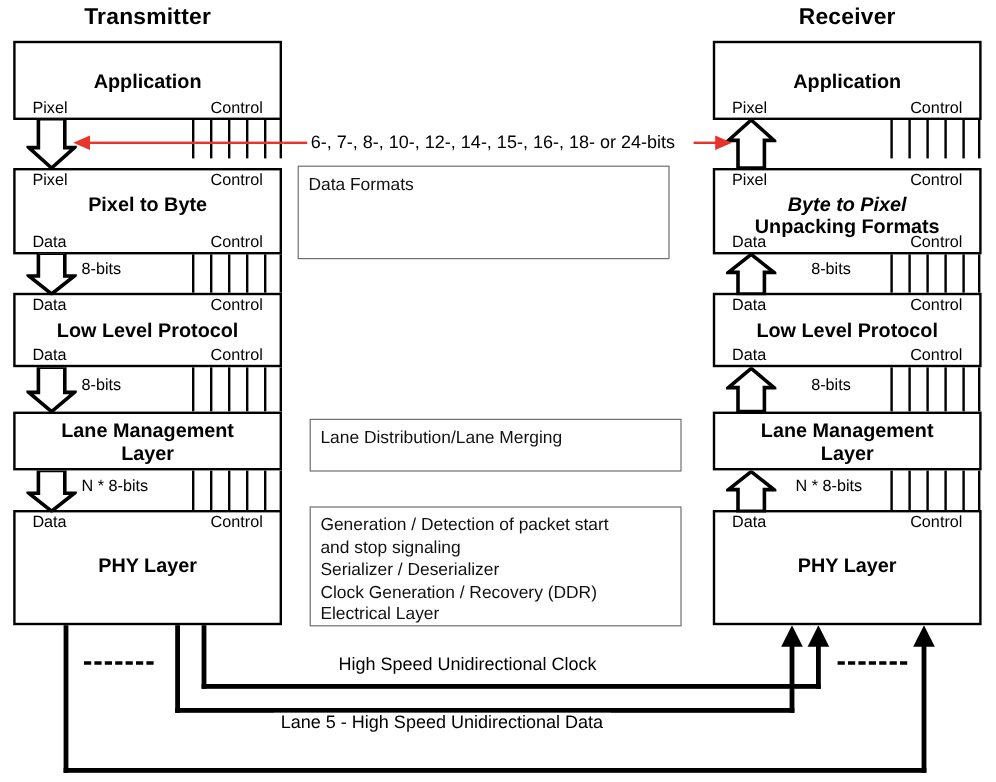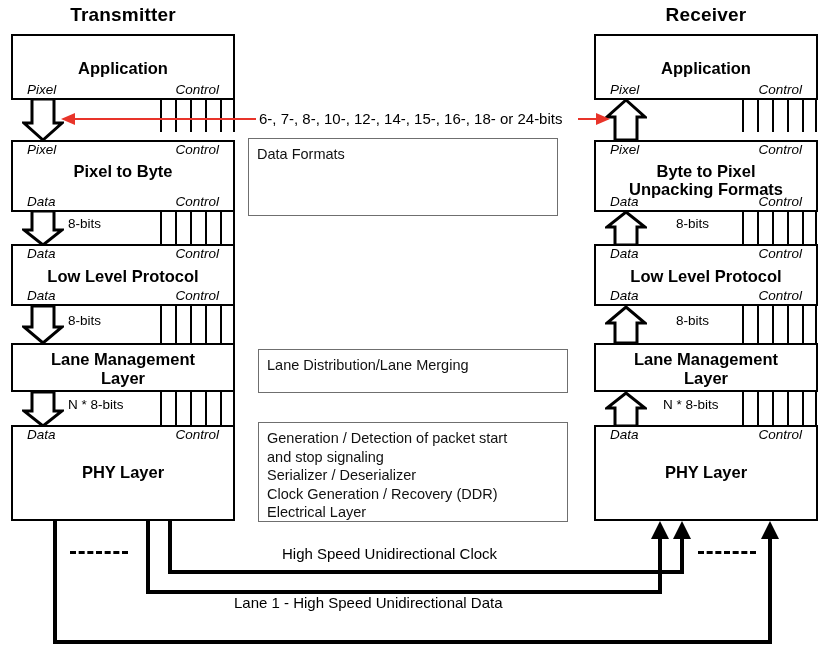--- a/index.html
+++ b/index.html
@@ -39,21 +39,20 @@
     font-weight: bold;
     font-size: 16.5px;
     color: #000;
     line-height: 19px;
   }
   .port {
     position: absolute;
     font-size: 13.5px;
     color: #000;
     white-space: nowrap;
-    font-style: italic;
   }
 
   
   .descbox {
     border: 1.6px solid #6f6f6f;
     background: #fff;
     padding: 6px 0 0 8px;
   }
   .descbox .line {
     font-size: 14.5px;
@@ -202,21 +201,21 @@
     <div class="port" style="right:14px; top:0px;">Control</div>
   </div>
 
   <div class="abs stackbox" style="left:594px; top:34px; width:224px; height:66px;">
     <div class="title" style="top:23px;">Application</div>
     <div class="port" style="left:14px; bottom:1px;">Pixel</div>
     <div class="port" style="right:14px; bottom:1px;">Control</div>
   </div>
 
   <div class="abs stackbox" style="left:594px; top:140px; width:224px; height:72px;">
-    <div class="title" style="top:20px;">Byte to Pixel</div>
+    <div class="title" style="top:20px;font-style:italic;">Byte to Pixel</div>
     <div class="title" style="top:38px;">Unpacking Formats</div>
     <div class="port" style="left:14px; top:0px;">Pixel</div>
     <div class="port" style="right:14px; top:0px;">Control</div>
     <div class="port" style="left:14px; bottom:1px;">Data</div>
     <div class="port" style="right:14px; bottom:1px;">Control</div>
   </div>
 
   <div class="abs stackbox" style="left:594px; top:244px; width:224px; height:62px;">
     <div class="title" style="top:21px;">Low Level Protocol</div>
     <div class="port" style="left:14px; top:0px;">Data</div>
@@ -342,15 +341,15 @@
   <div class="uparrow" style="left:760px; top:521px;">
     <svg width="20" height="20" viewBox="0 0 20 20">
         <path d="M10 0 L19 18 L1 18 Z" fill="#000000"></path>
       </svg>
   </div>
 
   <div class="dashline" style="left:70px; top:551px; width:58px;"></div>
   <div class="dashline" style="left:698px; top:551px; width:58px;"></div>
 
   <div class="botlabel" style="left:276px; top:545px;">High Speed Unidirectional Clock</div>
-  <div class="botlabel" style="left:228px; top:594px;">Lane 1 - High Speed Unidirectional Data</div>
+  <div class="botlabel" style="left:228px; top:594px;">Lane 5 - High Speed Unidirectional Data</div>
 
 </div>
 
 </body></html>

